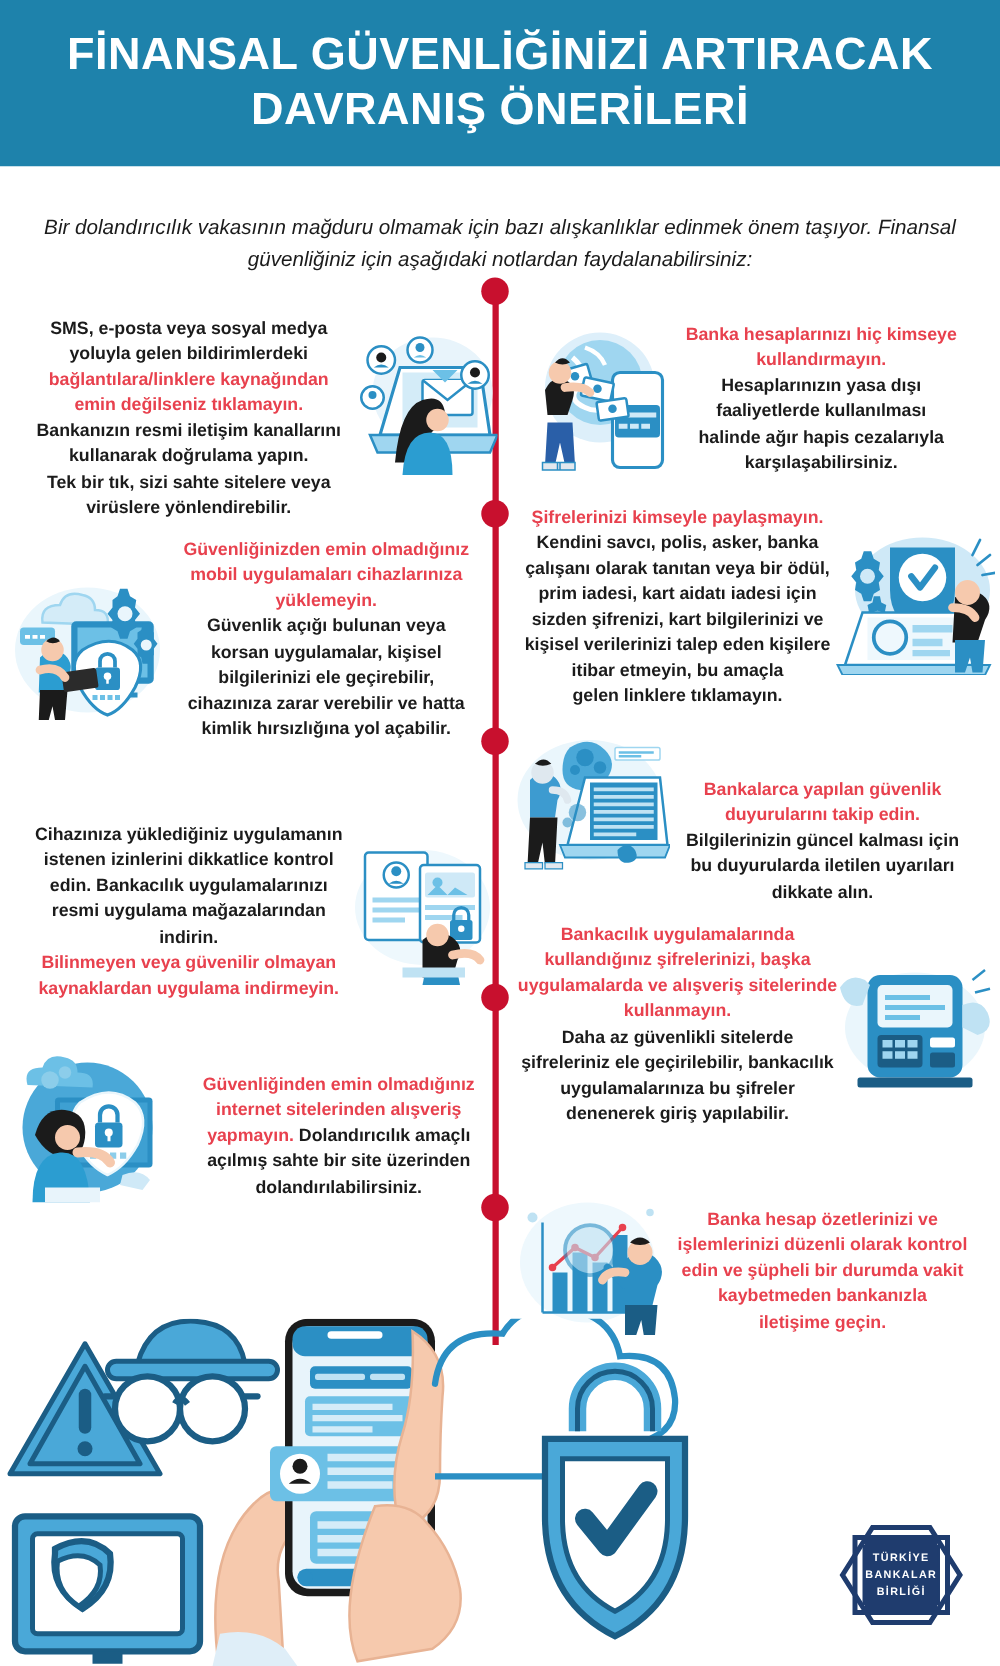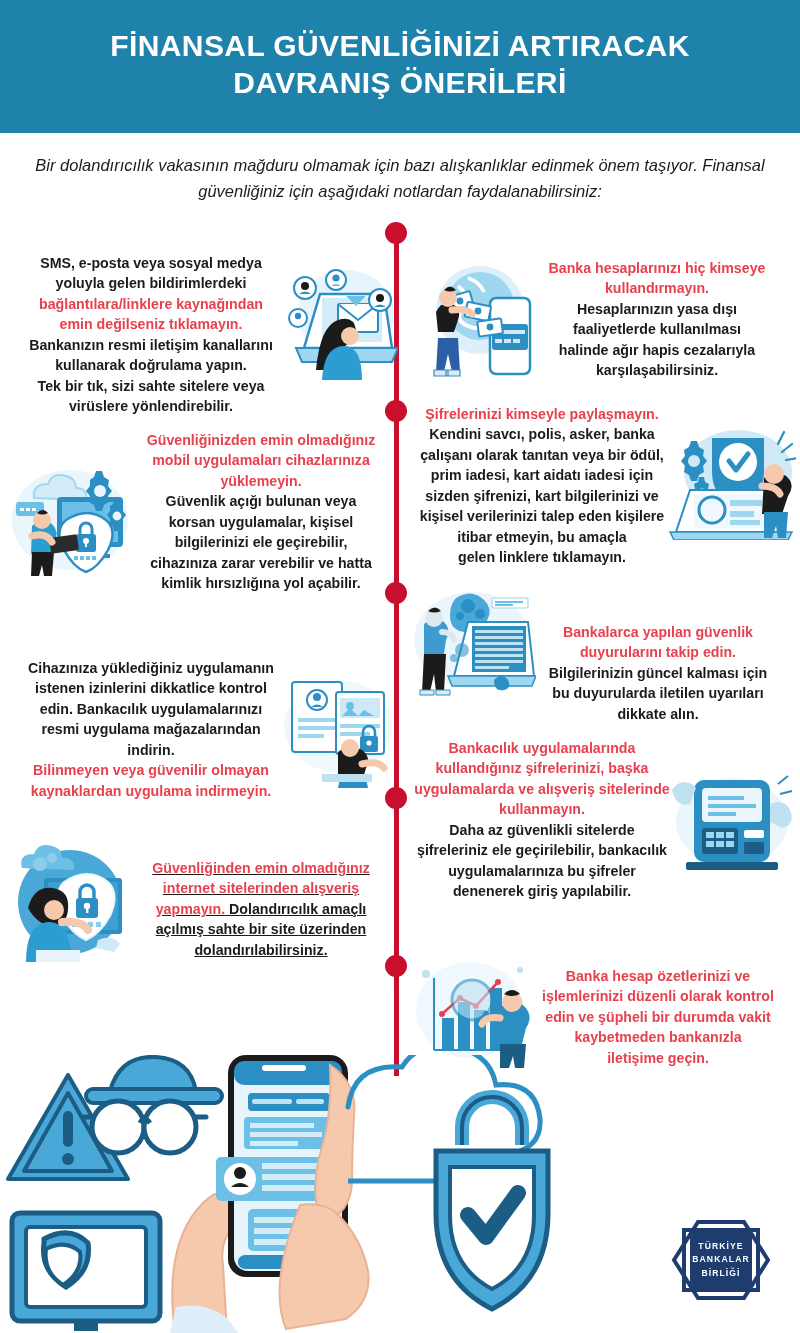--- a/index.html
+++ b/index.html
@@ -11,27 +11,27 @@
   }
 
   
   .header{
     width:800px; height:133px; background:#1e82ab;
     display:flex; align-items:center; justify-content:center;
     flex-direction:column; text-align:center;
     padding:10px 24px 14px;
   }
   .header h1{
-    color:#ffffff; font-weight:bold; font-size:30px; line-height:1.22;
+    color:#ffffff; font-weight:bold; font-size:36px; line-height:1.22;
     letter-spacing:.4px;
   }
 
   
   .intro{
-    width:760px; margin:20px auto 0; text-align:center;
+    width:760px; margin:37px auto 0; text-align:center;
     font-style:italic; font-size:16.5px; line-height:1.55; color:#1b1b1b;
     padding:0 10px;
   }
 
   
   .timeline{
     position:absolute; left:394px; top:228px; width:5px; height:848px;
     background:#c8102e;
   }
   .tl-dot{
@@ -330,21 +330,21 @@
   <path d="M0 20 q8 -12 20 -6 l4 4 -6 16 q-14 4 -18 -14z" fill="#bfe2f3"></path>
   <path d="M98 34 q14 -6 20 6 q6 14 -8 18 l-12 -6z" fill="#bfe2f3"></path>
   <rect x="14" y="92" width="92" height="8" rx="2" fill="#1b5d85"></rect>
   <g stroke="#2b8fc4" stroke-width="2" fill="none">
         <path d="M106 14 l10 -8"></path>
         <path d="M108 24 l12 -3"></path>
       </g>
 </svg>
 </div>
 
-<div class="block" style="left:130px; top:858px; width:262px;text-decoration:underline;">
+<div class="block" style="left:140px; top:858px; width:262px;">
   <div class="txt"><span class="r">Güvenliğinden emin olmadığınız</span><br><span class="r">internet sitelerinden alışveriş</span><br><span class="r">yapmayın.</span><span class="k"> Dolandırıcılık amaçlı</span><br><span class="k">açılmış sahte bir site üzerinden</span><br><span class="k">dolandırılabilirsiniz.</span></div>
 </div>
 <div class="ill" style="left:6px; top:844px;">
 <svg width="128" height="118" viewBox="0 0 128 118">
   <circle cx="64" cy="58" r="52" fill="#4aa8d8"></circle>
   <path d="M16 24 q-4 -14 12 -14 q4 -12 18 -8 q10 2 10 12 q14 0 12 12 z" fill="#6cc0e6"></path>
   <g fill="#8ccdea">
         <circle cx="34" cy="20" r="7"></circle>
         <circle cx="46" cy="14" r="5"></circle>
       </g>

